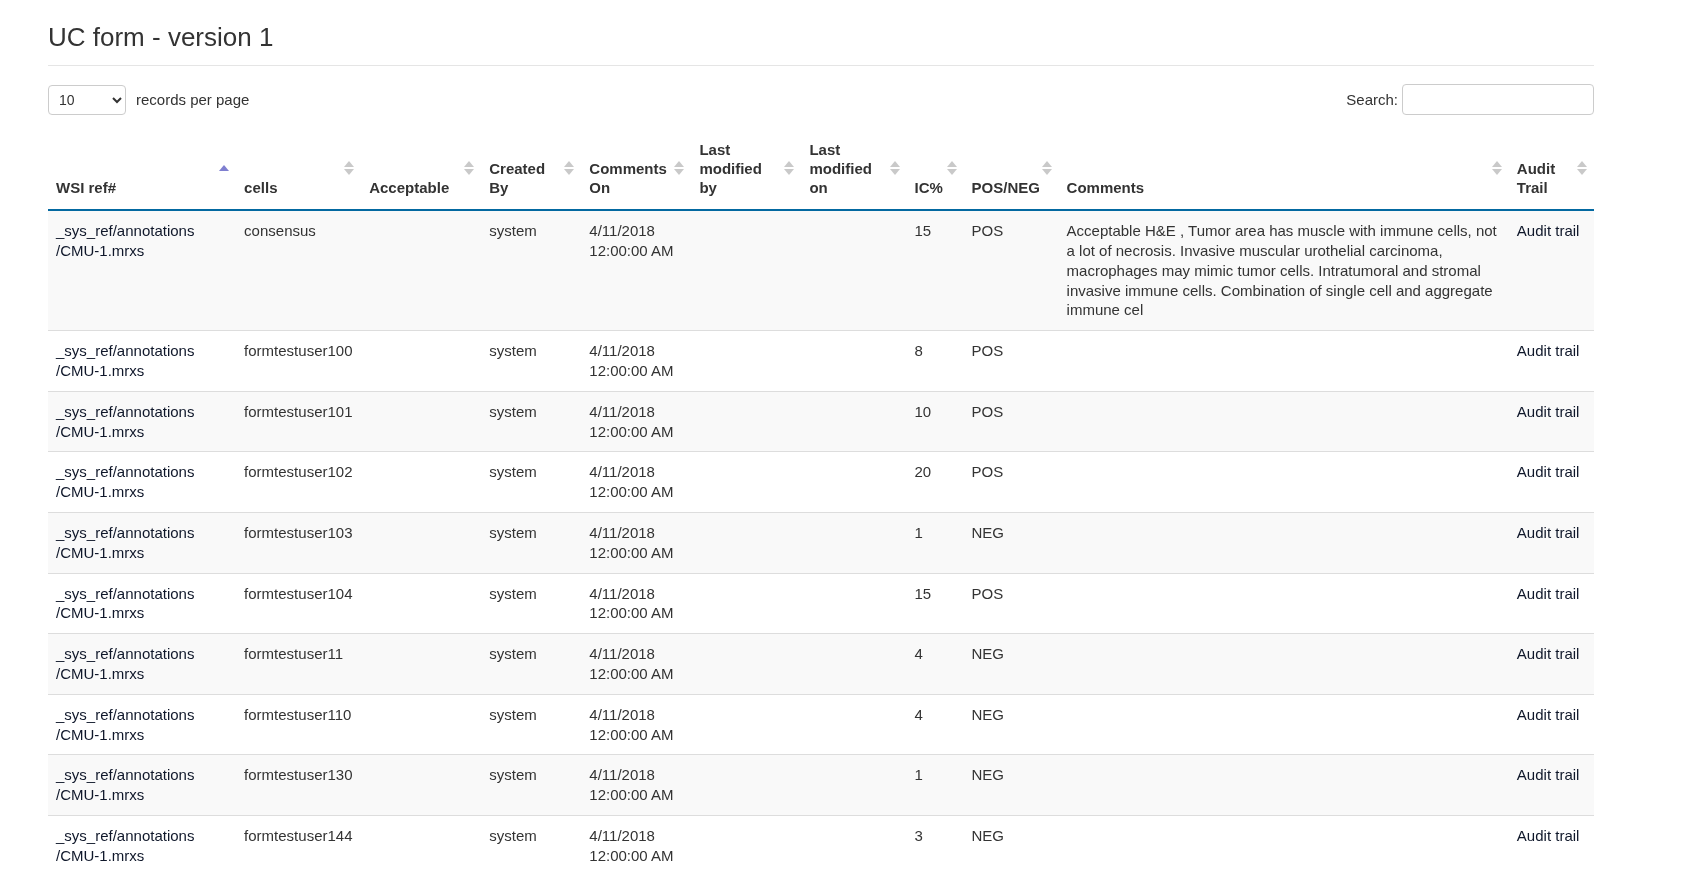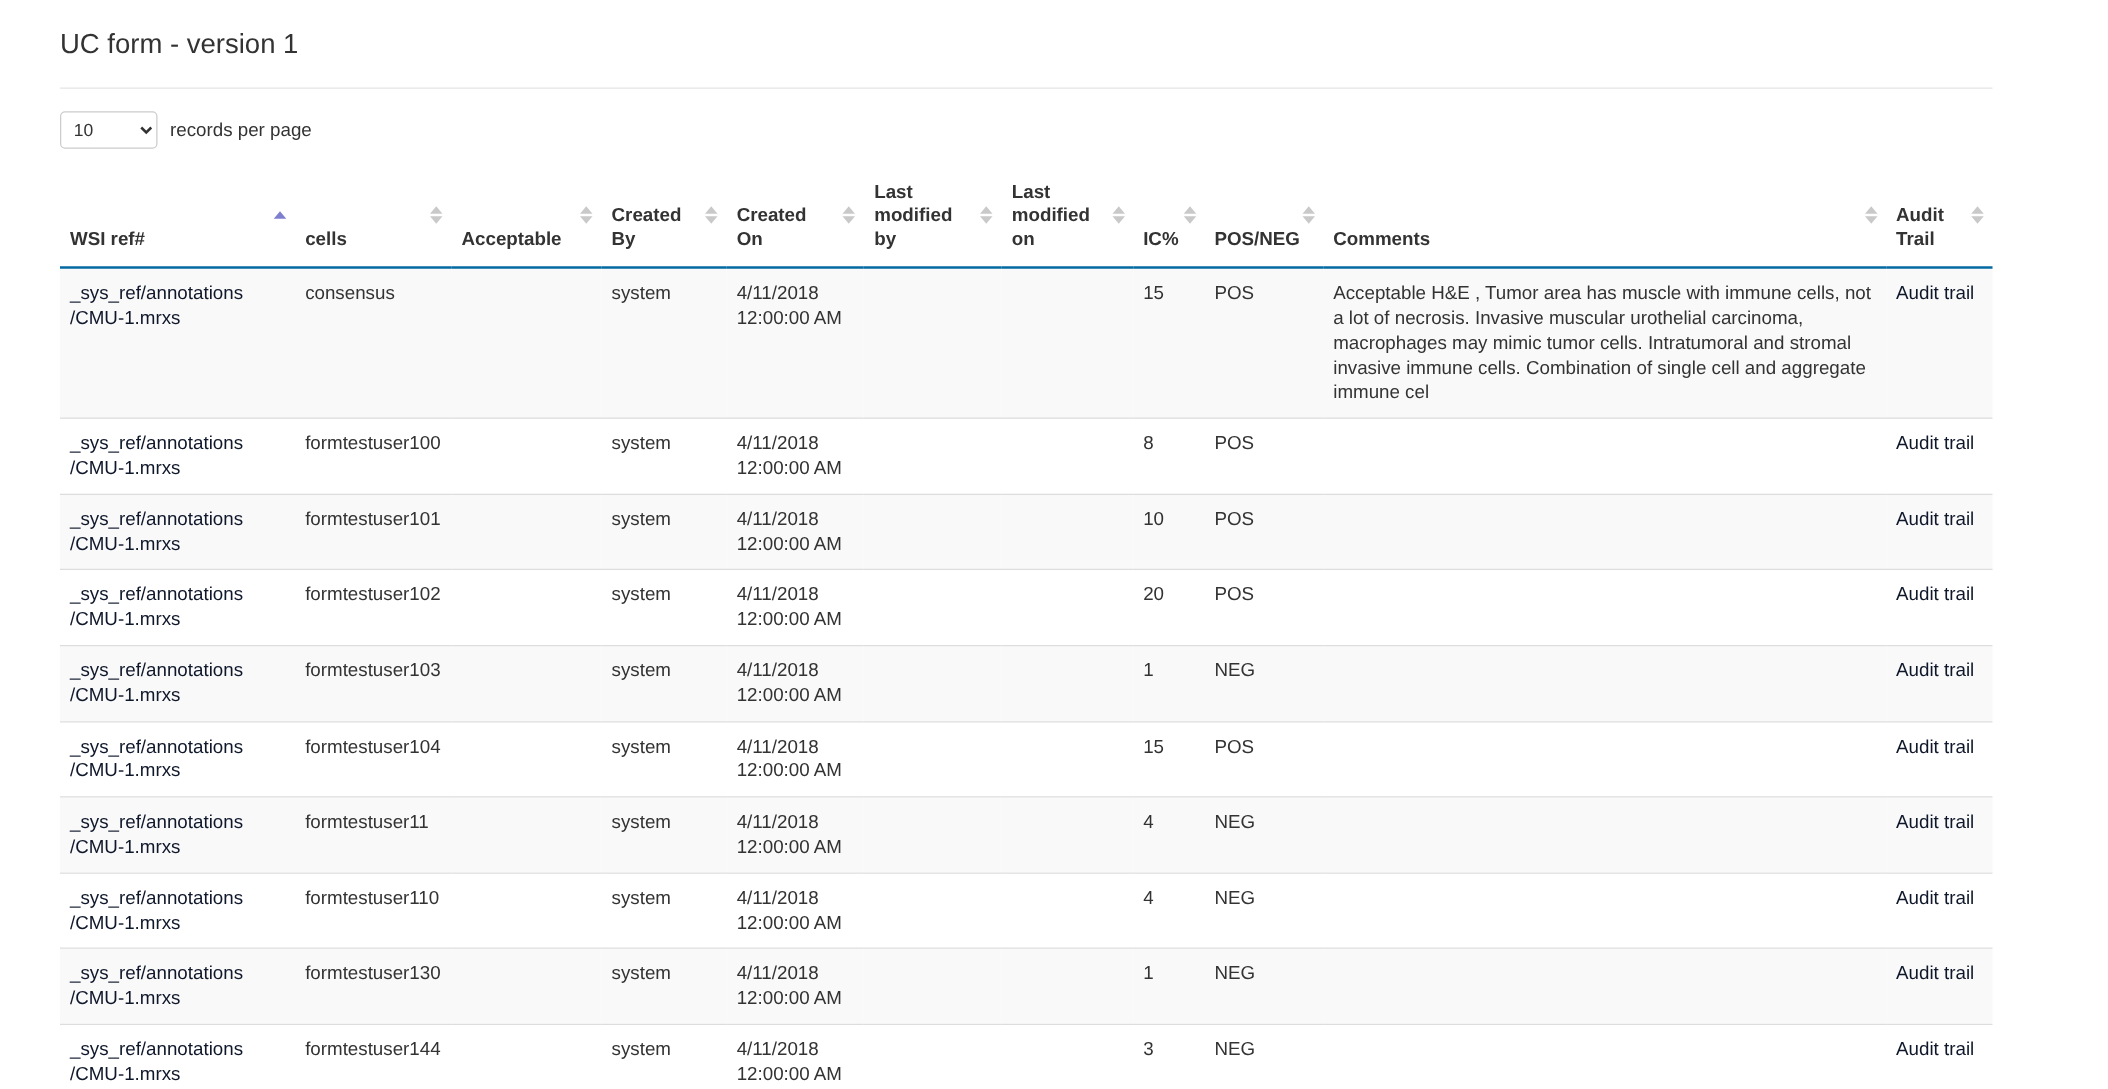--- a/index.html
+++ b/index.html
@@ -1,20 +1,20 @@
 <!DOCTYPE html>
 <html><head>
 <meta charset="utf-8">
 <style>
   * { box-sizing: border-box; }
   html,body { margin:0; padding:0; background:#fff; color:#333;
     font-family:"Liberation Sans", sans-serif; font-size:15px; }
   .container { padding:14px 92px 20px 48px; }
 
-  h2.page-title { font-size:22px; font-weight:400; margin:8px 0 22px 0; color:#333; }
+  h2.page-title { font-size:26px; font-weight:400; margin:8px 0 12px 0; color:#333; }
   hr.title-rule { border:none; border-top:1px solid #e5e5e5; margin:0 0 18px 0; }
 
   
   .controls-row { display:flex; justify-content:space-between; align-items:center; margin-bottom:16px; }
   .length-control { display:flex; align-items:center; gap:10px; }
   .length-control select { width:78px; height:30px; border:1px solid #ccc; border-radius:4px;
     font-size:14px; color:#333; padding:2px 6px; background:#fff; }
   .search-control { display:flex; align-items:center; gap:4px; }
   .search-control label { font-size:15px; color:#333; }
   .search-control input { width:192px; height:31px; border:1px solid #ccc; border-radius:4px;
@@ -50,20 +50,24 @@
 
   <h2 class="page-title">UC form - version 1</h2>
   <hr class="title-rule">
 
   <div class="controls-row">
     <div class="length-control">
       <select>
         <option>10</option>
       </select>
       <span>records per page</span>
+    </div>
+    <div class="search-control">
+      <label>Search:</label>
+      <input type="text" placeholder="" style="">
     </div>
   </div>
 
   <table class="data-table">
     <colgroup id="colgroup">
         <col style="width: 188px;">
         <col style="width: 125px;">
         <col style="width: 120px;">
         <col style="width: 100px;">
         <col style="width: 110px;">
@@ -84,21 +88,21 @@
               <span class="tri tri-down"></span>
             </span></th>
           <th><span>Acceptable</span><span class="sort-icons">
               <span class="tri tri-up"></span>
               <span class="tri tri-down"></span>
             </span></th>
           <th><span>Created By</span><span class="sort-icons">
               <span class="tri tri-up"></span>
               <span class="tri tri-down"></span>
             </span></th>
-          <th><span>Created On</span><span class="sort-icons">
+          <th><span>Comments On</span><span class="sort-icons">
               <span class="tri tri-up"></span>
               <span class="tri tri-down"></span>
             </span></th>
           <th><span>Last modified by</span><span class="sort-icons">
               <span class="tri tri-up"></span>
               <span class="tri tri-down"></span>
             </span></th>
           <th><span>Last modified on</span><span class="sort-icons">
               <span class="tri tri-up"></span>
               <span class="tri tri-down"></span>

